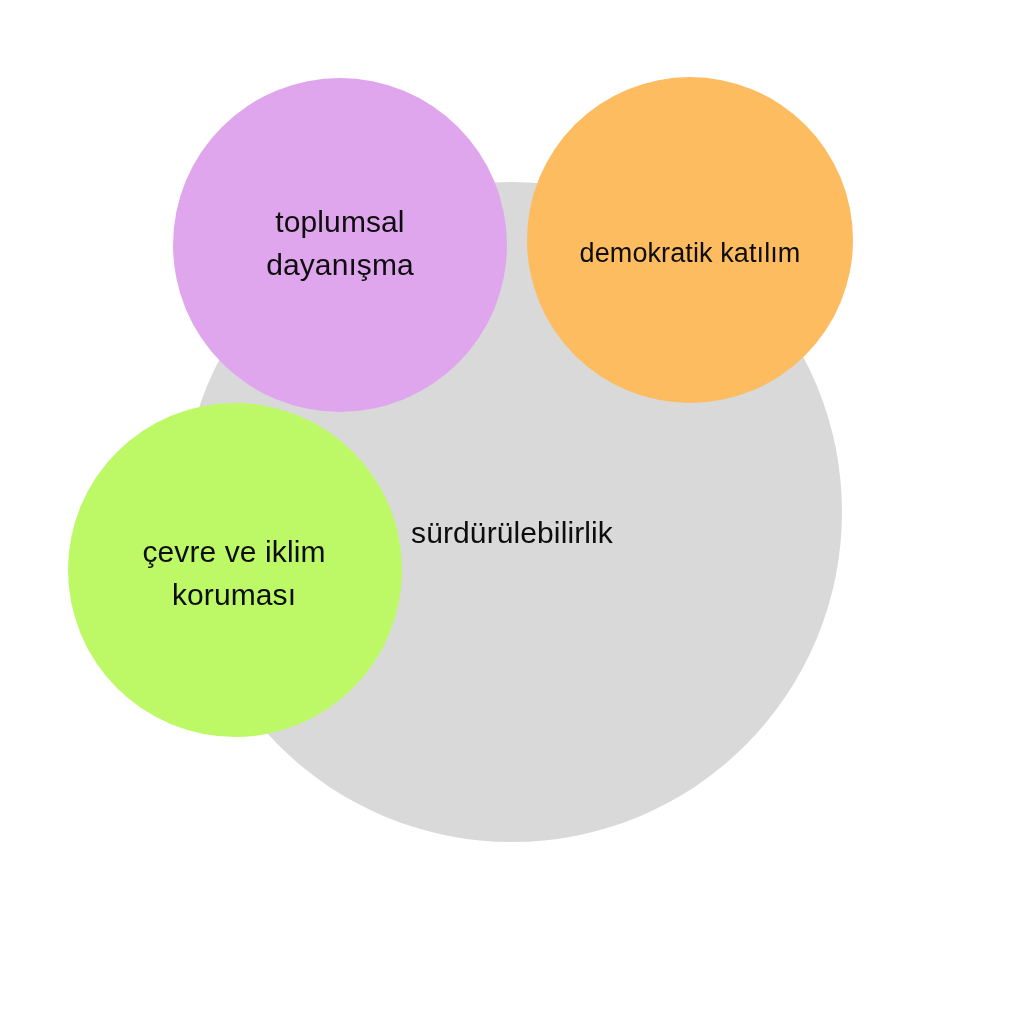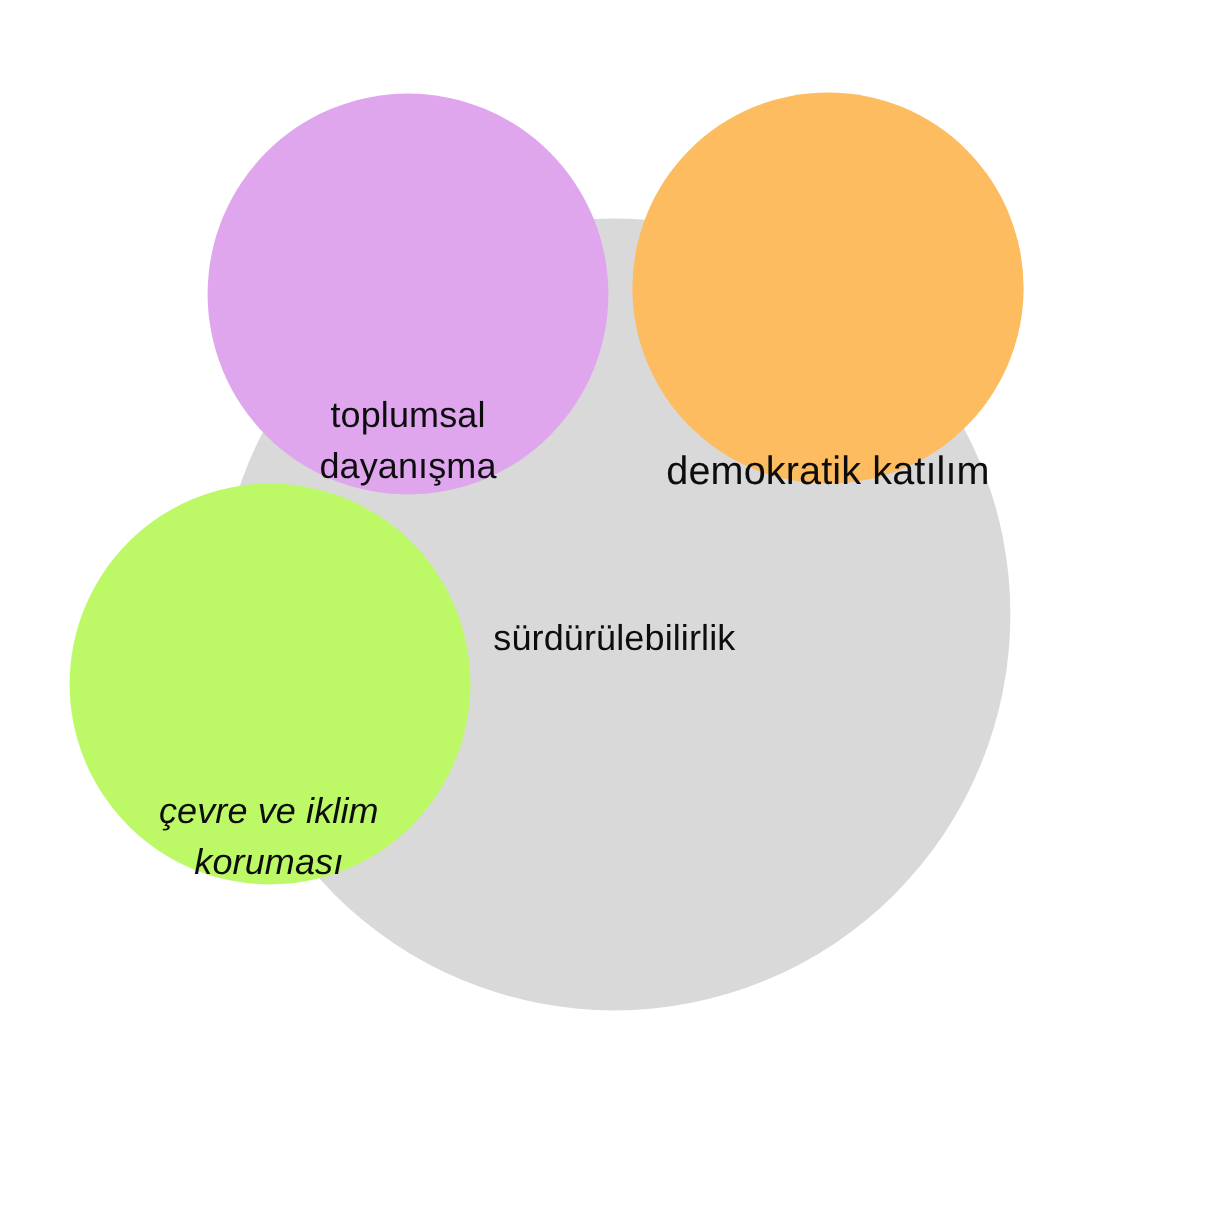--- a/index.html
+++ b/index.html
@@ -20,21 +20,21 @@
   }
   .backdrop {
     position: absolute;
     border-radius: 50%;
     background: #d9d9d9;
   }
   .petal {
     position: absolute;
     border-radius: 50%;
     display: flex;
-    align-items: flex-end;
+    align-items: center;
     justify-content: center;
     text-align: center;
     box-sizing: border-box;
   }
   .petal-label {
     color: #0d0d0d;
     font-size: 30px;
     line-height: 1.42;
     letter-spacing: 0.1px;
     font-weight: 400;
@@ -55,25 +55,25 @@
   }
 
   
   #backdrop-circle { left: 182px; top: 182px; width: 660px; height: 660px; }
 
   
   #petal-toplumsal-dayanisma   { left: 173px; top:  78px; width: 334px; height: 334px; background: #dfa6ee; }
   #petal-demokratik-katilim    { left: 527px; top:  77px; width: 326px; height: 326px; background: #fcbc5f; }
   #petal-sosyal-adalet         { left: 623px; top: 408px; width: 334px; height: 334px; background: #0fc2de; }
   #petal-kaynaklari-koruyan-ekonomi { left: 345px; top: 602px; width: 336px; height: 336px; background: #fb6e90; }
-  #petal-cevre-ve-iklim-korumasi    { left:  58px; top: 403px; width: 334px; height: 334px; background: #bdf967; font-style: italic; }
+  #petal-cevre-ve-iklim-korumasi    { left:  68px; top: 403px; width: 334px; height: 334px; background: #bdf967; }
 
   
   #petal-toplumsal-dayanisma .petal-label        { transform: translateY(-1px); }
-  #petal-demokratik-katilim .petal-label         { transform: translateY(13px); font-size: 33px; padding: 0 6px; }
+  #petal-demokratik-katilim .petal-label         { transform: translateY(13px); font-size: 27px; padding: 0 6px; }
   #petal-sosyal-adalet .petal-label              { transform: translate(22px, 0px); }
   #petal-kaynaklari-koruyan-ekonomi .petal-label { transform: translateY(18px); padding: 0 8px; }
   #petal-cevre-ve-iklim-korumasi .petal-label    { transform: translate(-1px, 4px); }
 
   #center-label-sustainability { left: 512px; top: 492px; }
 </style>
 </head>
 <body style="background: rgb(255, 255, 255);">
 
 <div id="canvas" style="background: rgb(255, 255, 255);">

